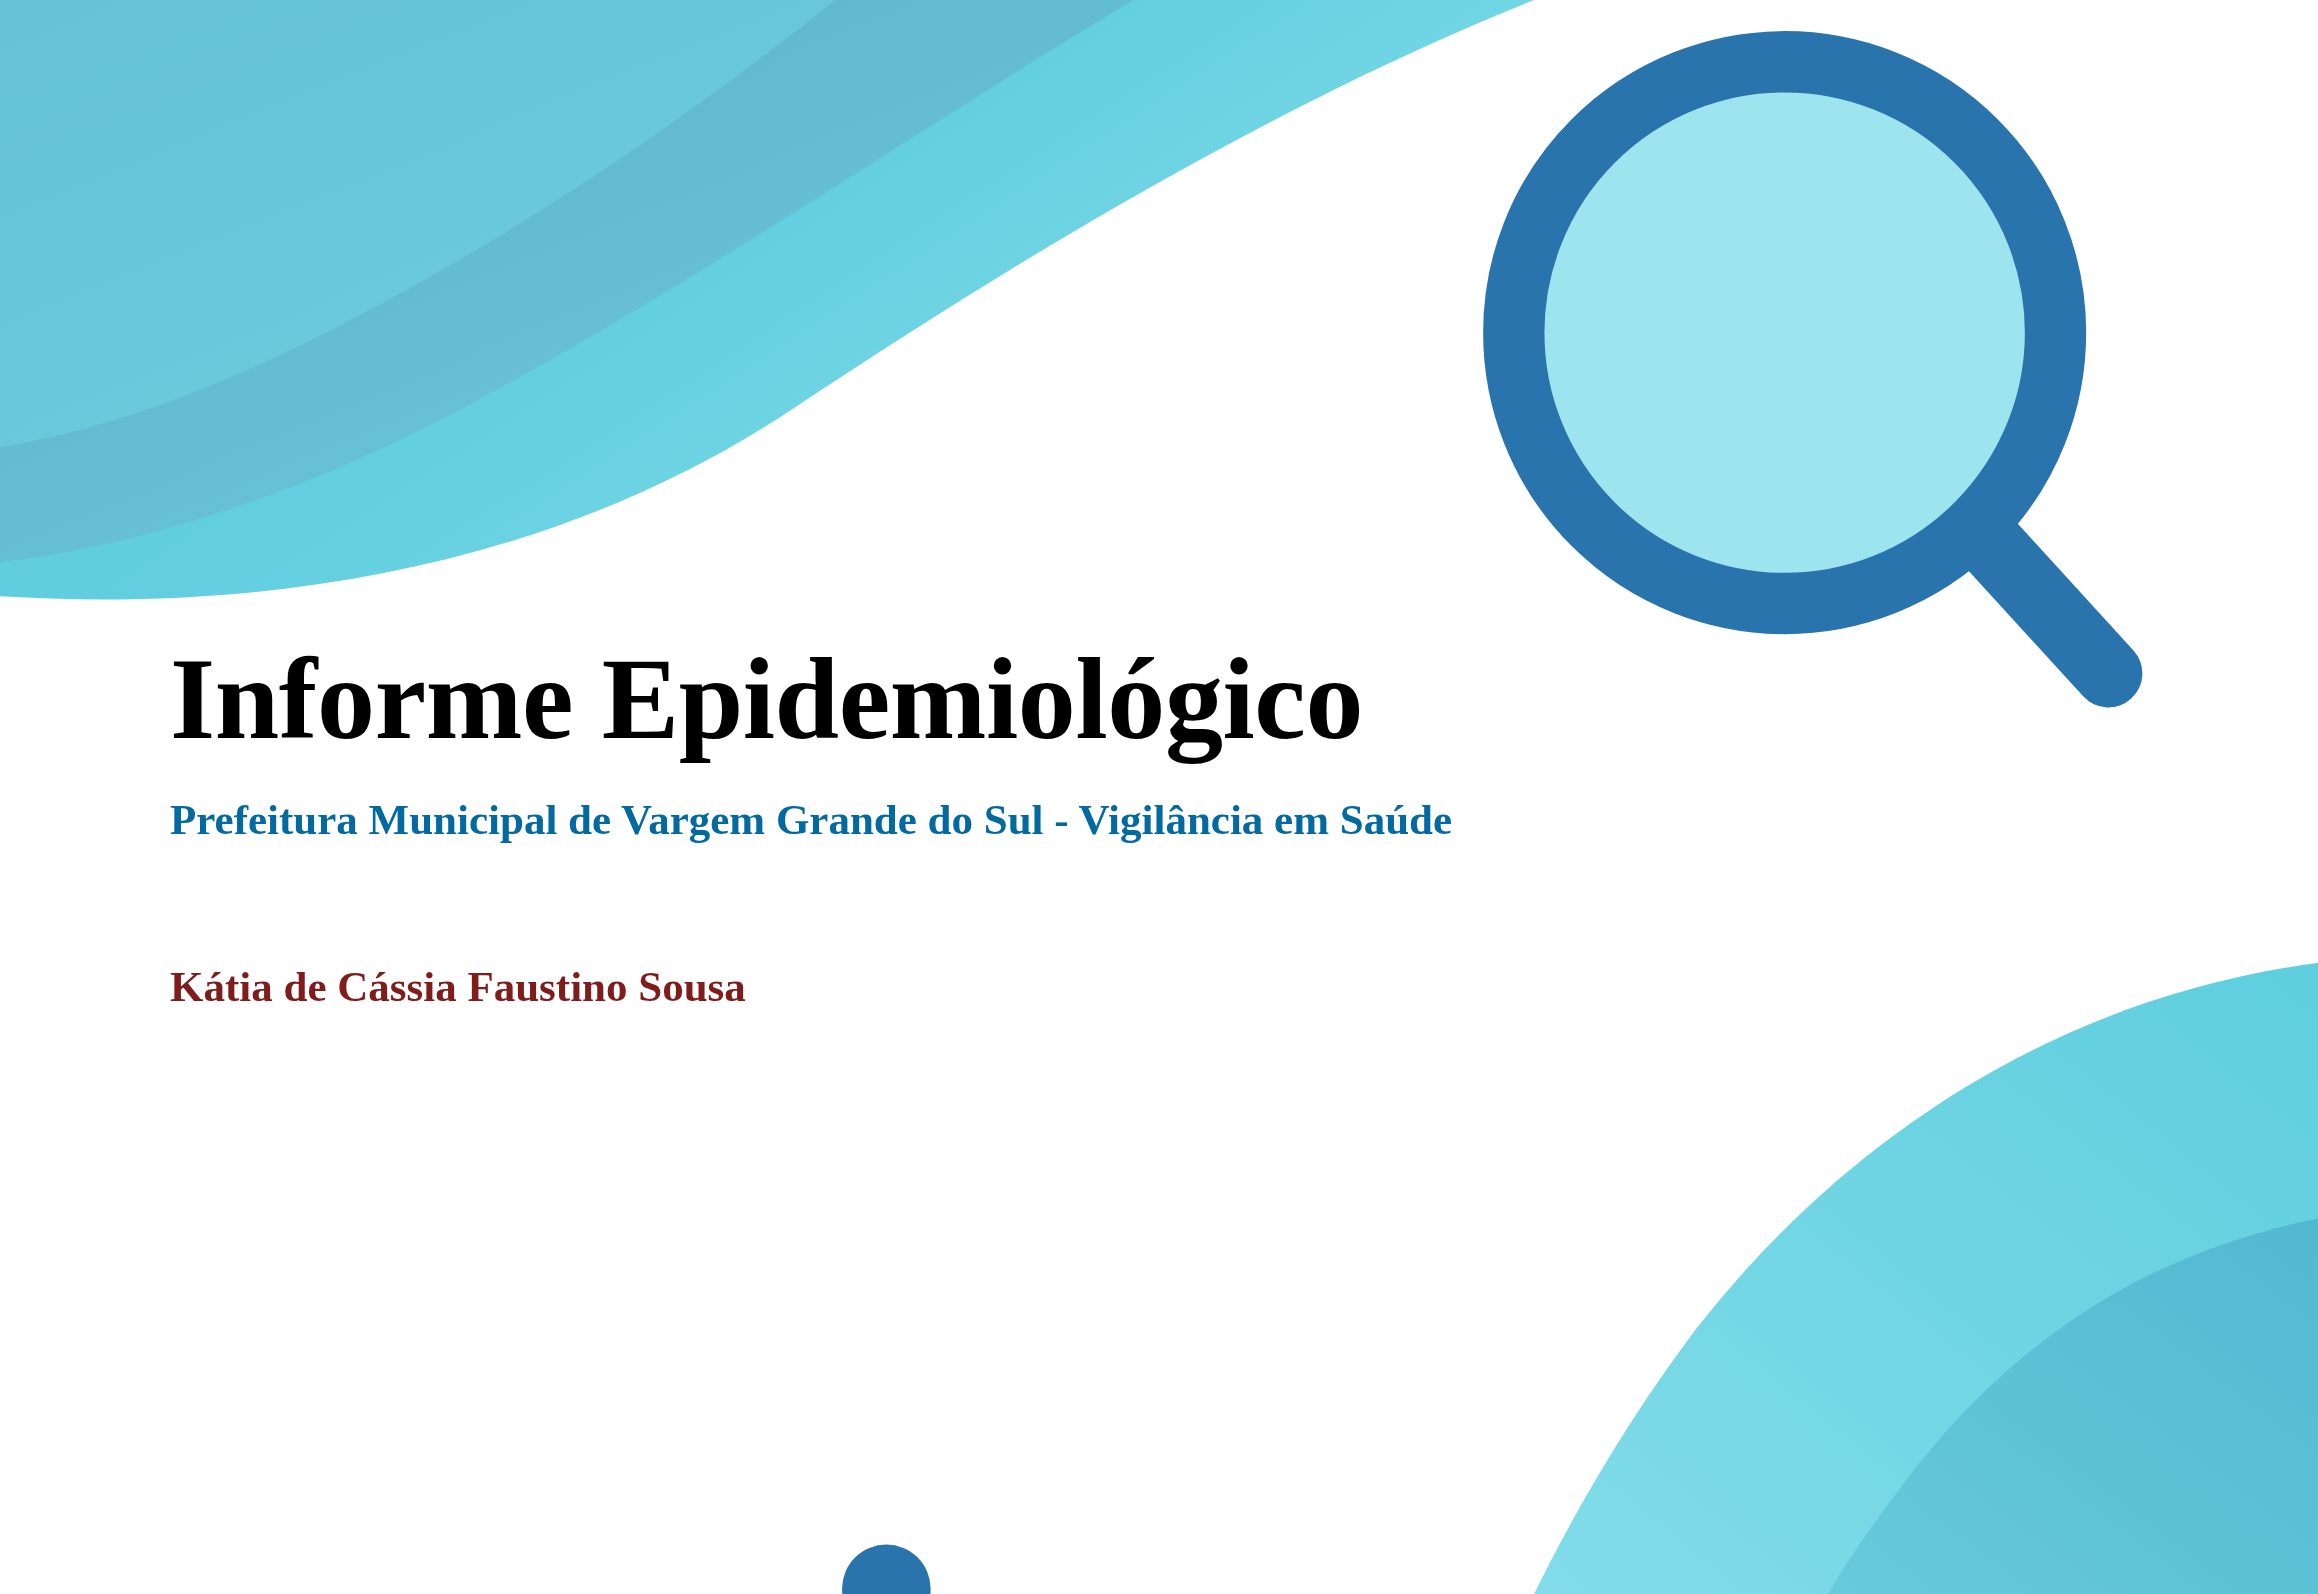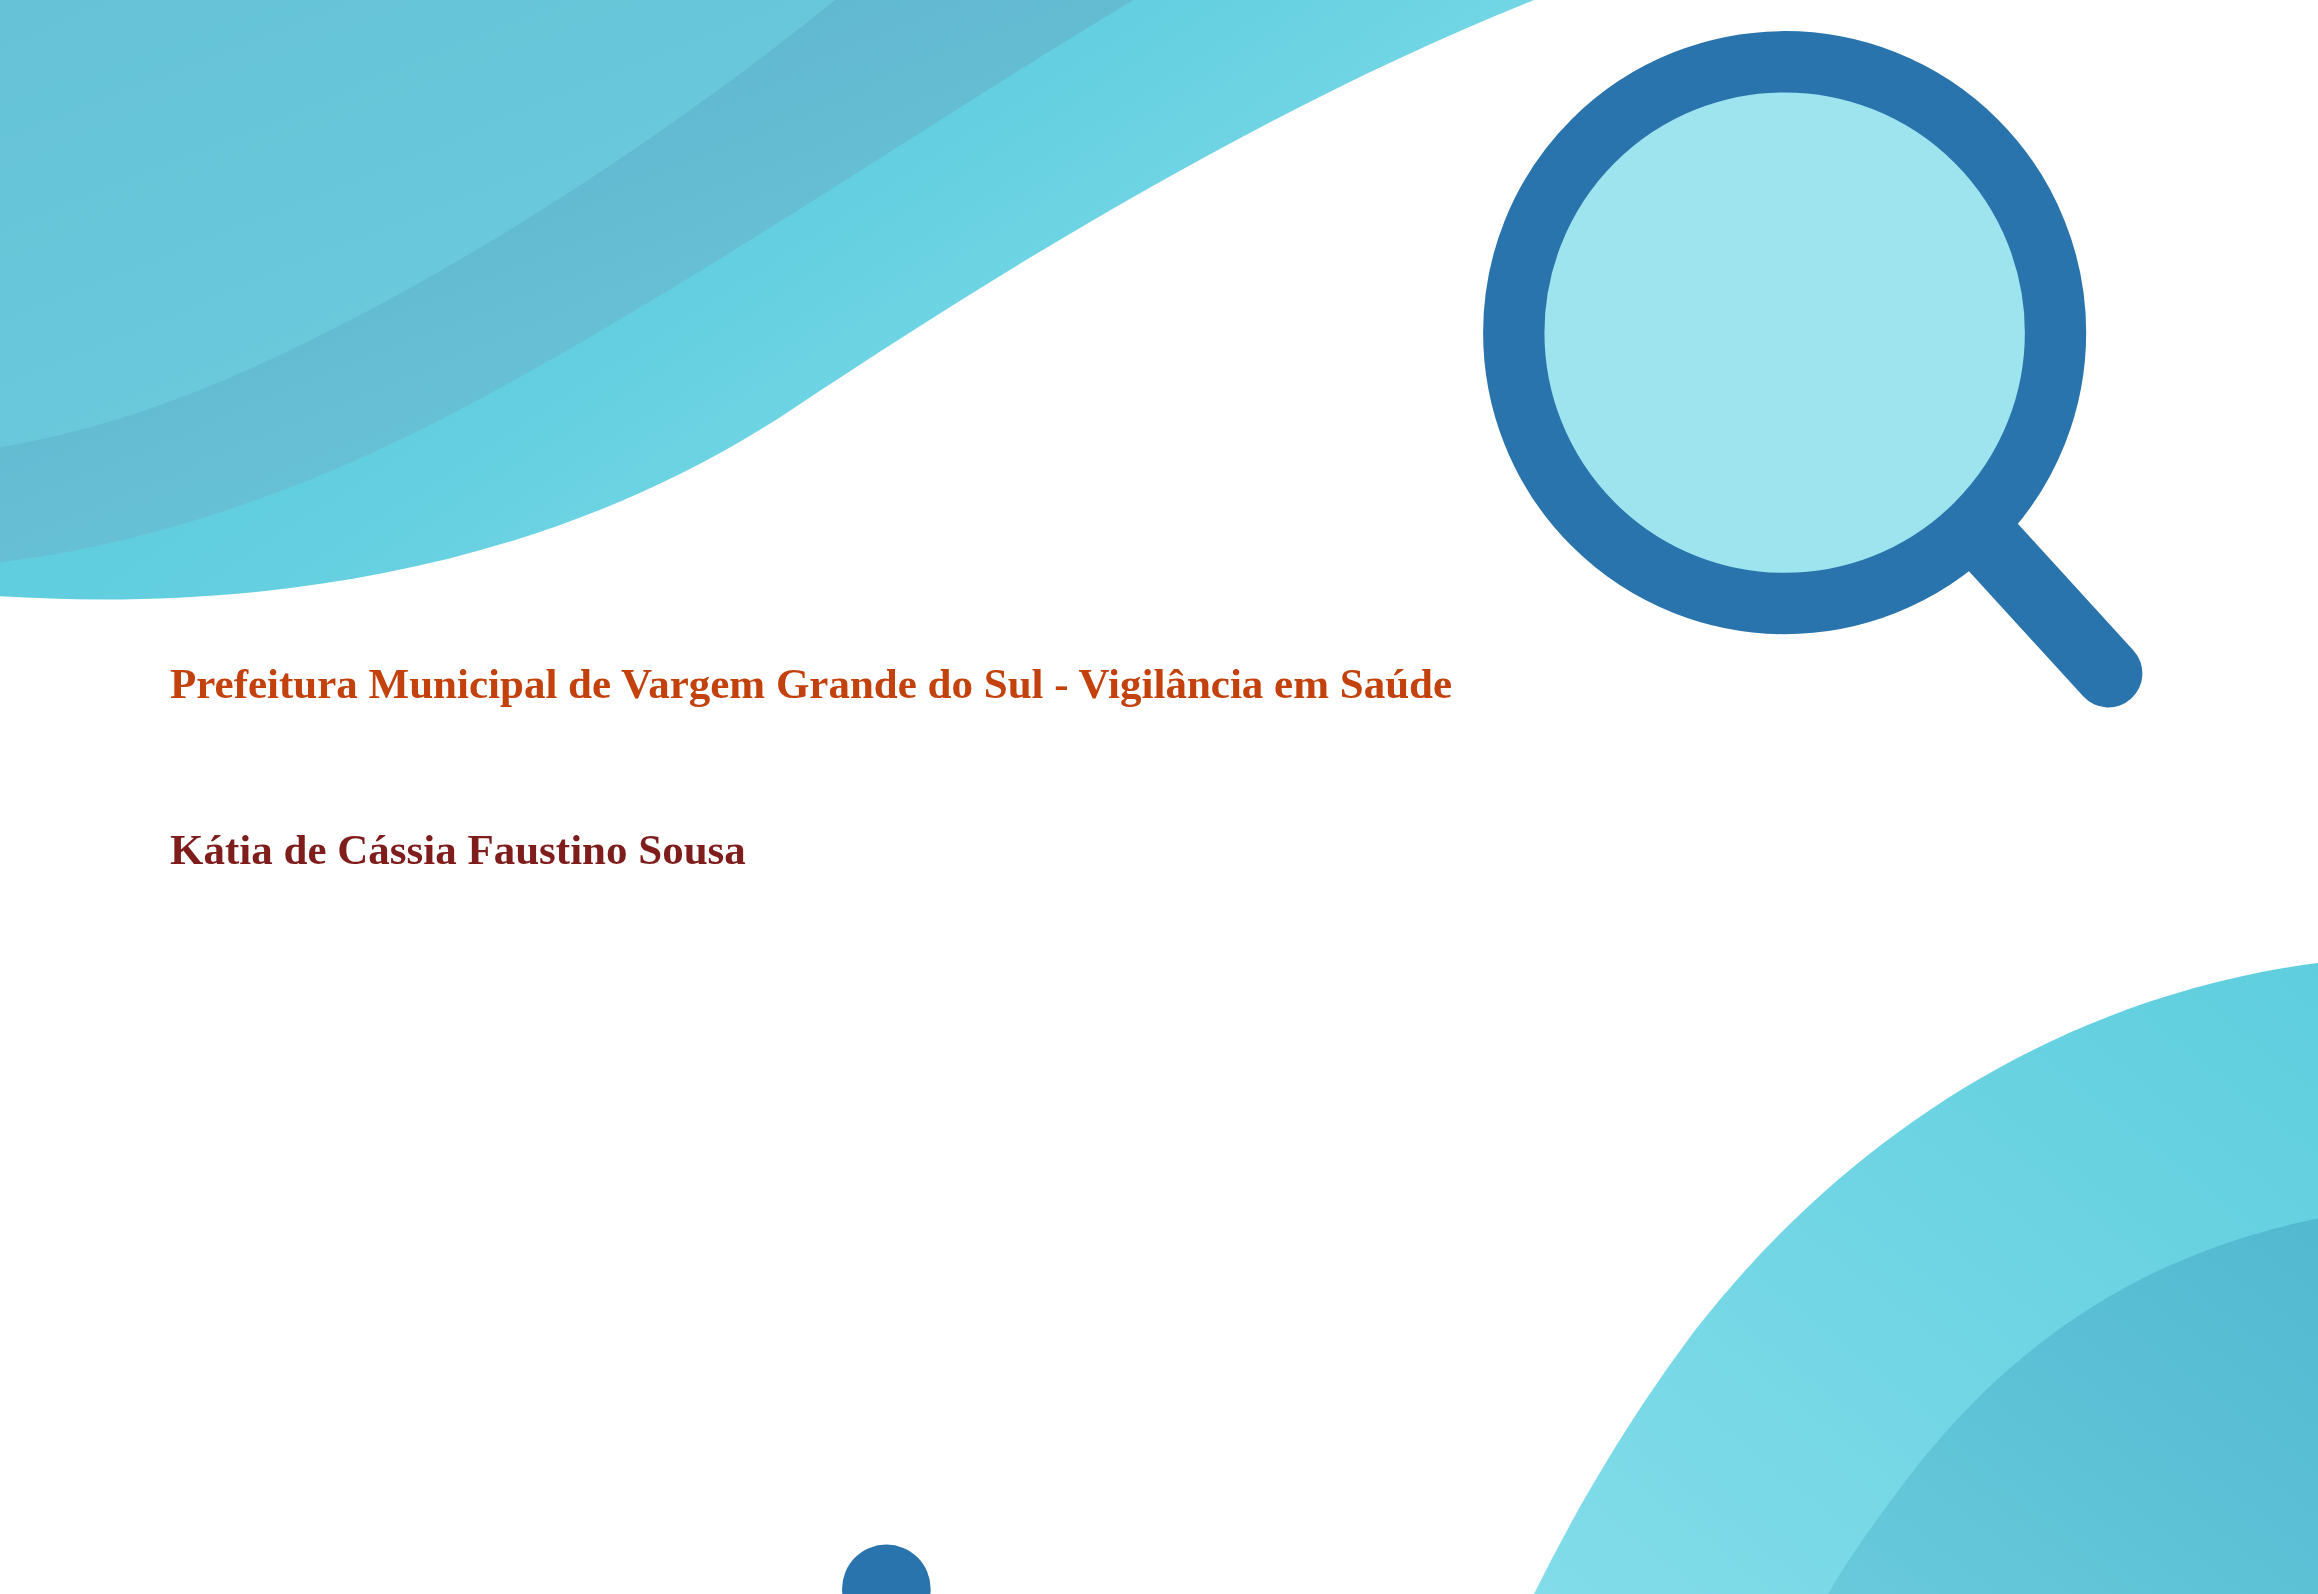--- a/index.html
+++ b/index.html
@@ -66,21 +66,21 @@
     color: #000000;
     letter-spacing: -0.4px;
     margin: 0;
     white-space: pre-line;
   }
   .subtitle {
     font-family: "Liberation Serif", serif;
     font-weight: bold;
     font-size: 43px;
     line-height: 1.25;
-    color: #c2410c;
+    color: #0369a1;
     margin: 25.6px 0 0 0;
   }
   .author-block {
     margin-top: 111px;
   }
   .author-name,
   .author-role {
     font-family: "Liberation Serif", serif;
     font-weight: bold;
     font-size: 43px;
@@ -132,20 +132,21 @@
 
   <div class="magnifier">
     <svg viewBox="0 0 830 830">
       <line x1="530" y1="530" x2="740" y2="760" stroke="#2a74ad" stroke-width="80" stroke-linecap="round"></line>
       <circle cx="360" cy="360" r="318" fill="#9de4ef"></circle>
       <circle cx="360" cy="360" r="318" fill="none" stroke="#2a74ad" stroke-width="72"></circle>
     </svg>
   </div>
 
   <div class="text-block">
+    <h1 class="title">Informe Epidemiológico</h1>
     <p class="subtitle">Prefeitura Municipal de Vargem Grande do Sul - Vigilância em Saúde</p>
     <div class="author-block">
       <p class="author-name">Kátia de Cássia Faustino Sousa</p>
     </div>
   </div>
 
 </div>
 
 
 </body></html>

